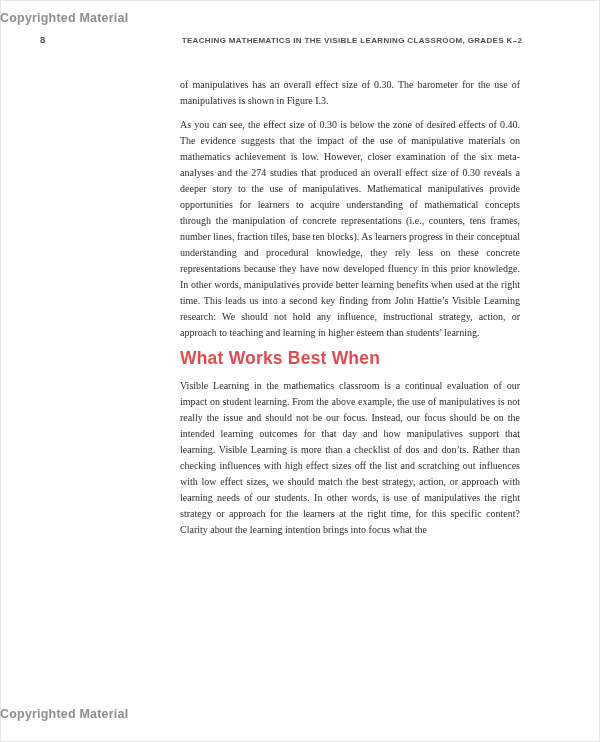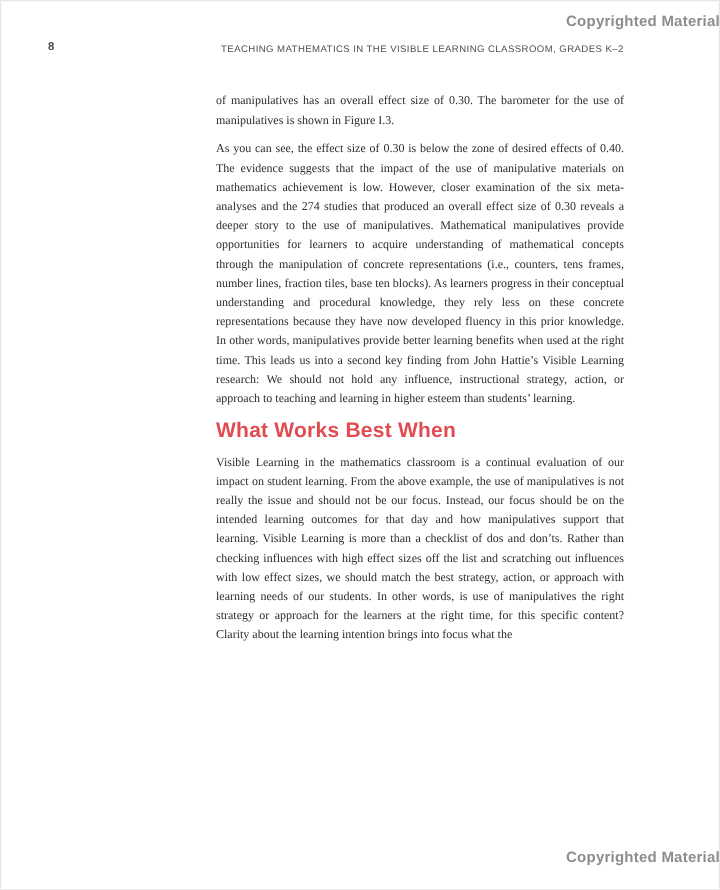--- a/index.html
+++ b/index.html
@@ -10,40 +10,40 @@
     position: relative;
     overflow: hidden;
   }
   .page {
     position: absolute; inset: 0;
     background: #ffffff;
     box-shadow: inset 0 0 0 1px #e6e6e6;
   }
   .notice {
     position: absolute; left: 0; width: 100%;
-    text-align: right;
+    text-align: left;
     font-family: "Liberation Sans", sans-serif;
     font-size: 12.5px; font-weight: 600;
     color: #8d8d8d;
     letter-spacing: 0.2px;
   }
   .notice.top { top: 11px; }
   .notice.bottom { top: 707px; }
   .page-number {
     position: absolute; left: 40px; top: 34px;
     font-family: "Liberation Sans", sans-serif;
     font-size: 9.5px; font-weight: 700;
     color: #4f4f4f;
   }
   .running-head {
     position: absolute; left: 352px; top: 36px;
     transform: translateX(-50%);
     white-space: nowrap;
     font-family: "Liberation Sans", sans-serif;
-    font-size: 8px; font-weight: 400;
+    font-size: 8px; font-weight: 700;
     letter-spacing: 0.35px;
     color: #4f4f4f;
   }
   .body-block {
     position: absolute; left: 180px; top: 77px; width: 340px;
     color: #2f2d2b;
   }
   .body-block p {
     margin: 0;
     font-size: 10px;

